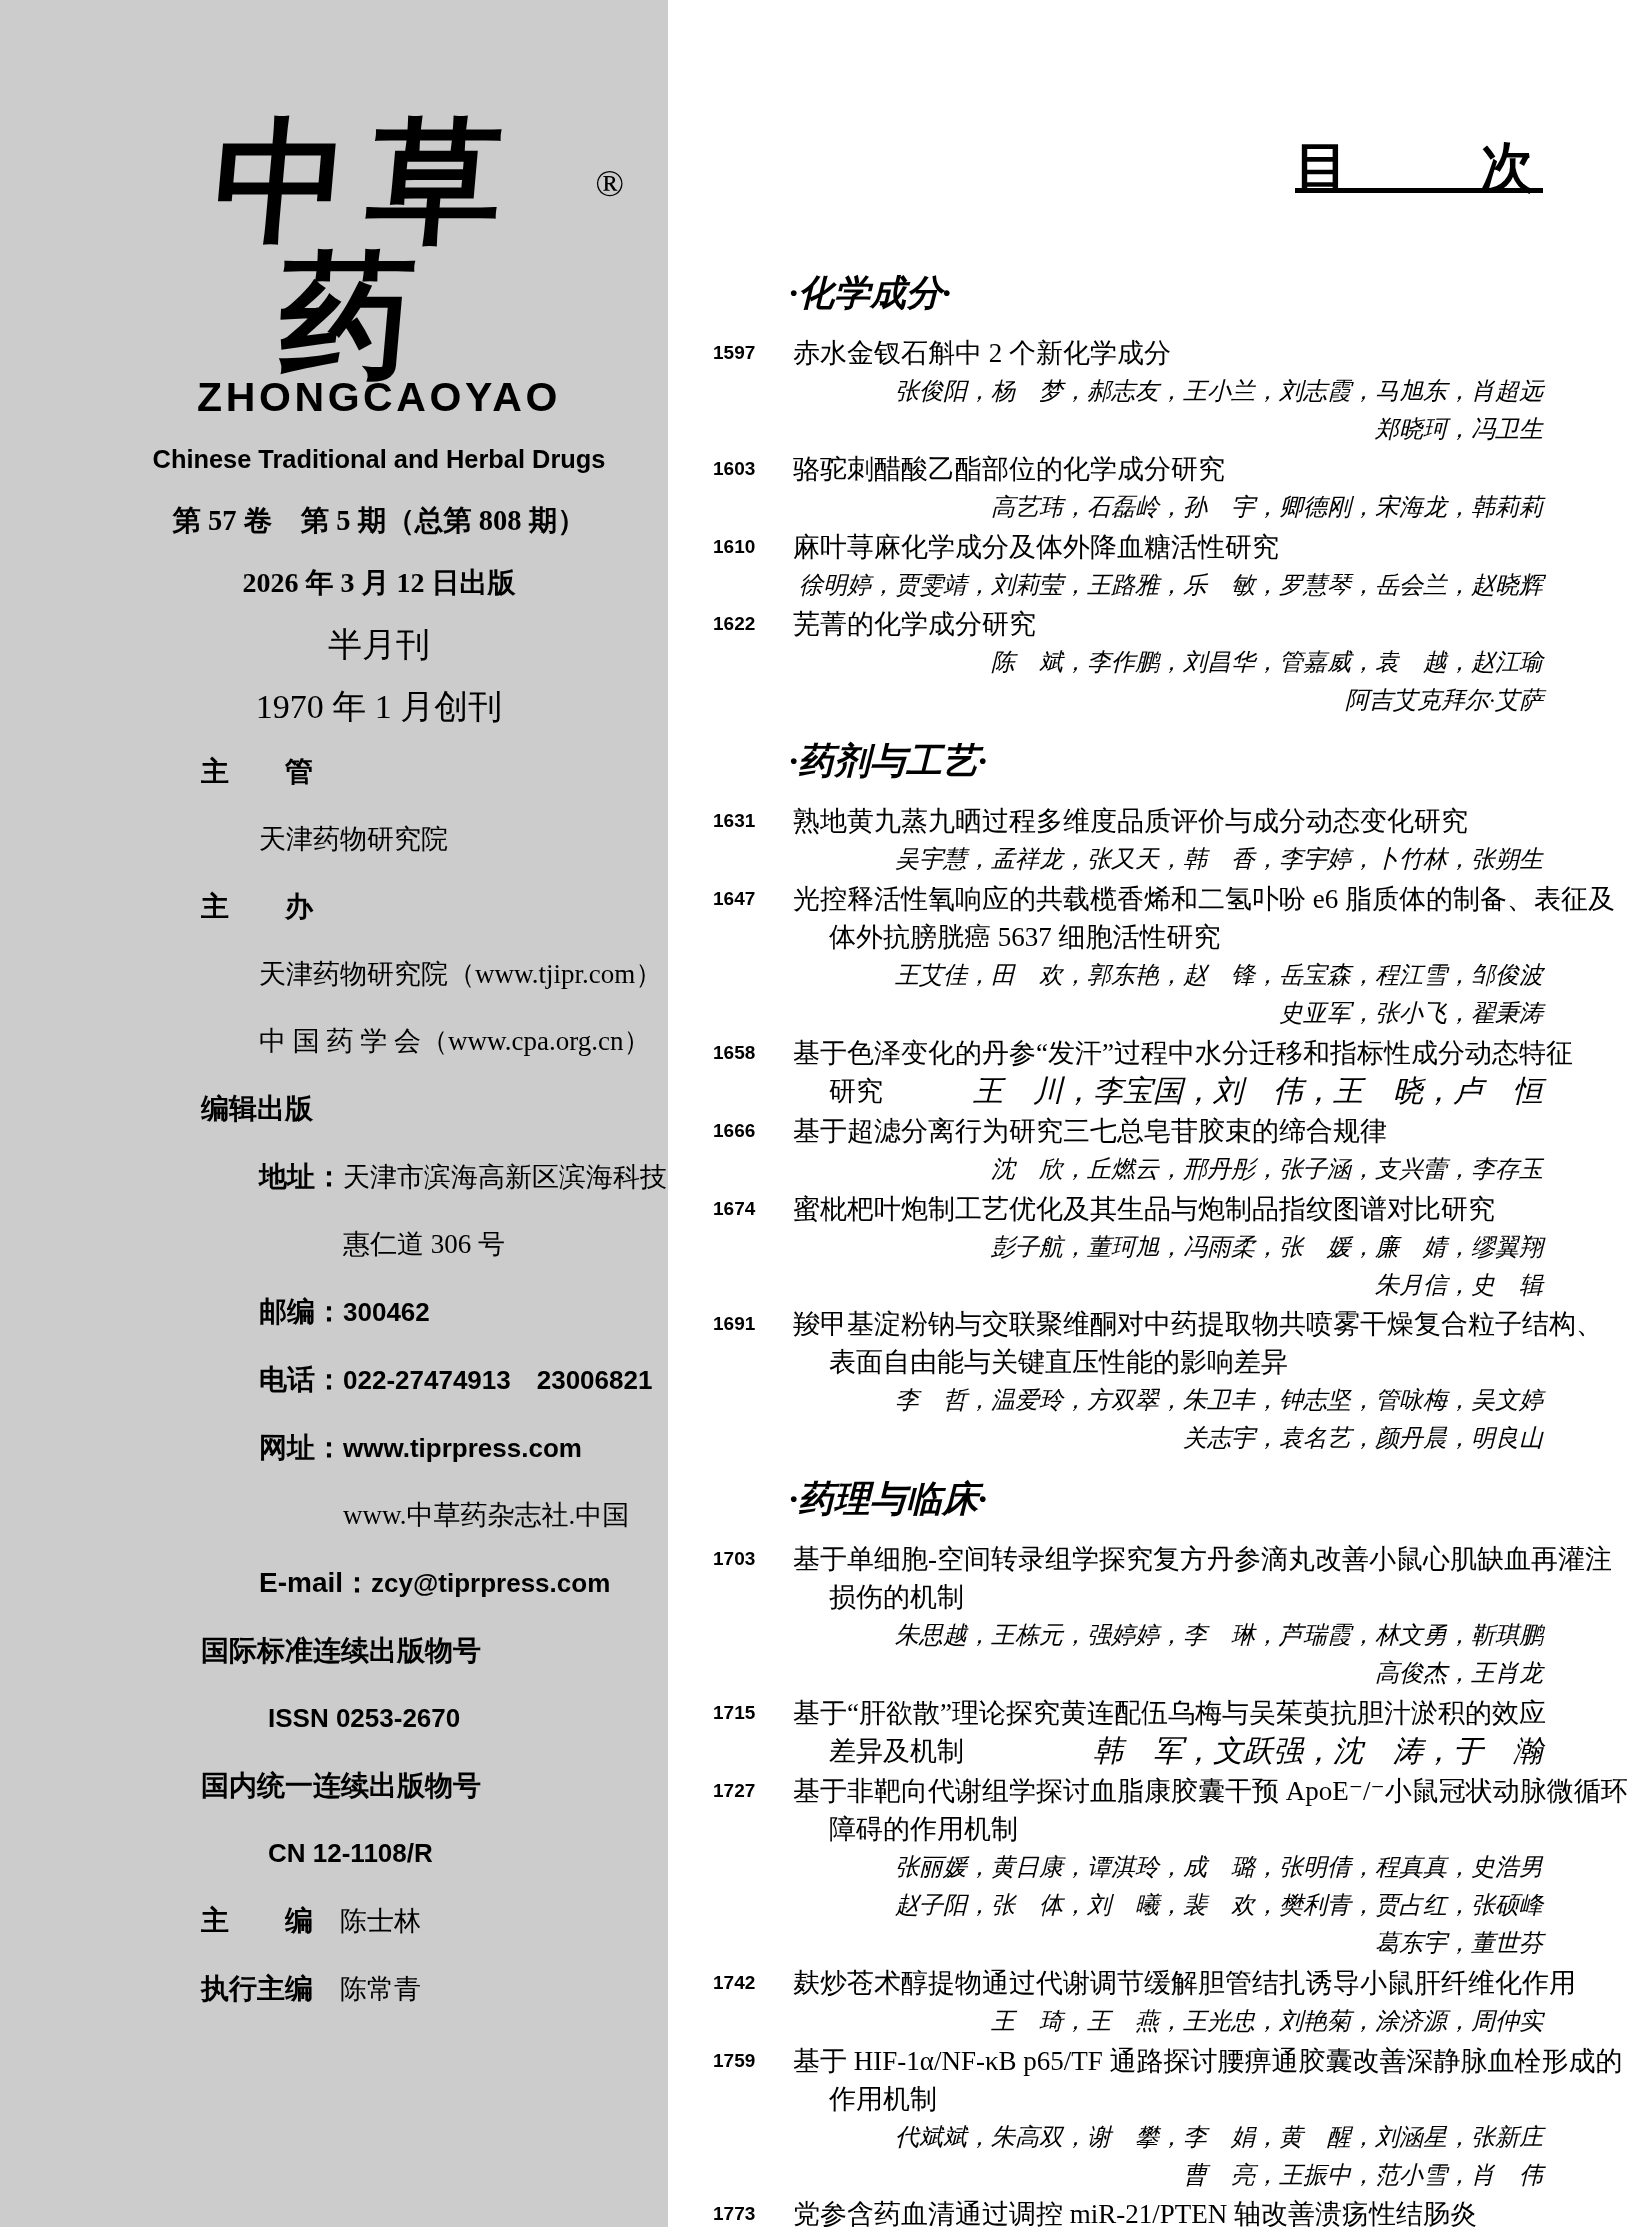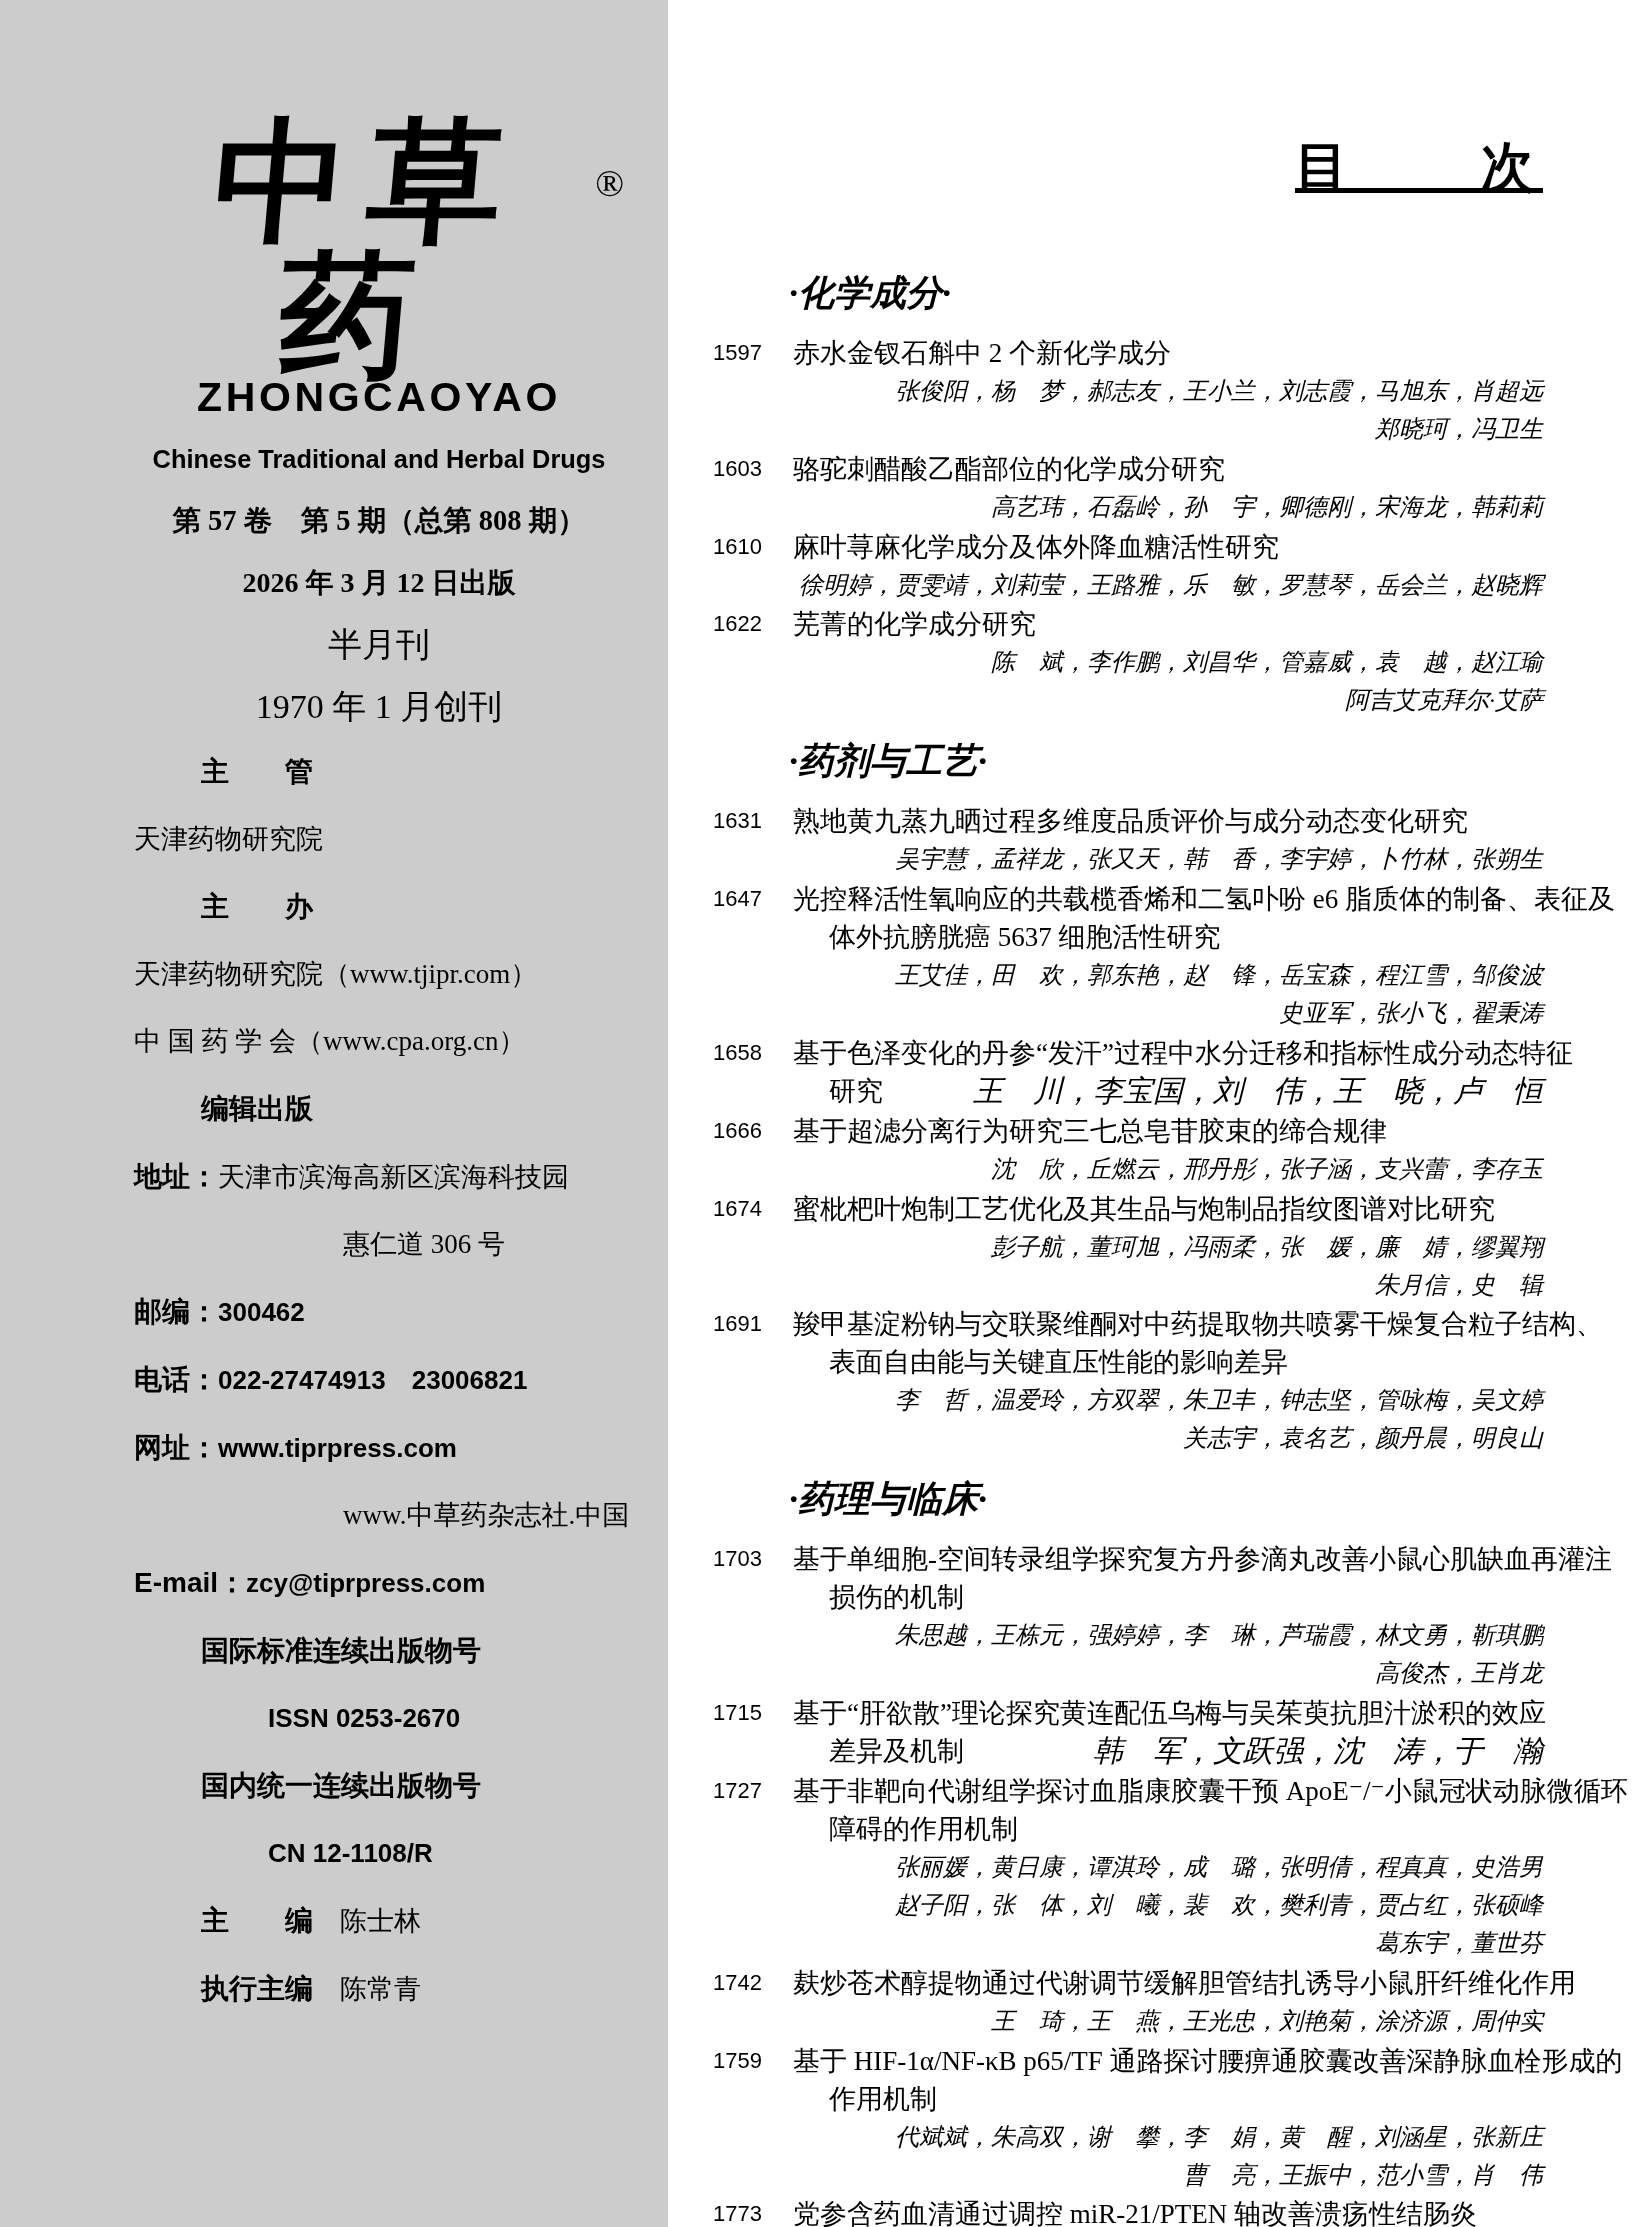--- a/index.html
+++ b/index.html
@@ -18,34 +18,34 @@
   .name-en{font-family:"Liberation Sans","DejaVu Sans",sans-serif;font-weight:bold;font-size:25.4px;}
   .issue{font-weight:bold;font-size:28.5px;}
   .pubdate{font-weight:bold;font-size:28px;}
   .plain{font-size:34px;}
   .sb-row{line-height:67px;font-size:27px;white-space:nowrap;}
   .lbl{font-family:"Liberation Sans","DejaVu Sans",sans-serif;font-weight:bold;font-size:28px;}
   .val{font-size:27px;}
   .valb{font-family:"Liberation Sans","DejaVu Sans",sans-serif;font-weight:bold;font-size:26px;}
   .kai{font-style:italic;}
   .m-label{margin-left:67px;}
-  .m-val{}
+  .m-val{margin-left:125px;}
   .m-val2{margin-left:134px;}
   .m-sub{margin-left:209px;}
   
   .main{position:absolute;left:668px;top:0;width:982px;height:2334px;background:#ffffff;
         box-sizing:border-box;padding:134px 107px 0 45px;}
   .toc-title{text-align:right;font-size:53px;font-weight:bold;letter-spacing:9px;
              line-height:67px;margin-bottom:68px;text-decoration:underline;}
   .section-header{font-size:36px;font-weight:bold;font-style:italic;line-height:49px;
                   margin:18px 0 16px 76px;font-family:Liberation Serif, serif;}
   .entry{margin-bottom:1.8px;}
   .row{display:flex;font-size:27px;line-height:38px;}
   .num{width:80px;flex:none;font-family:"Liberation Sans","DejaVu Sans",sans-serif;
-       font-weight:normal;font-size:22px;}
+       font-weight:bold;font-size:19px;}
   .tline{flex:1;white-space:nowrap;}
   .tline.cont{padding-left:36px;}
   .authors-row{font-size:24px;line-height:38px;text-align:right;font-style:italic;white-space:nowrap;}
   .inline-wrap{flex:1;display:flex;}
   .inline-authors{margin-left:auto;font-size:30px;font-style:italic;white-space:nowrap;}
 </style>
 </head>
 <body>
 
 <div id="page">

